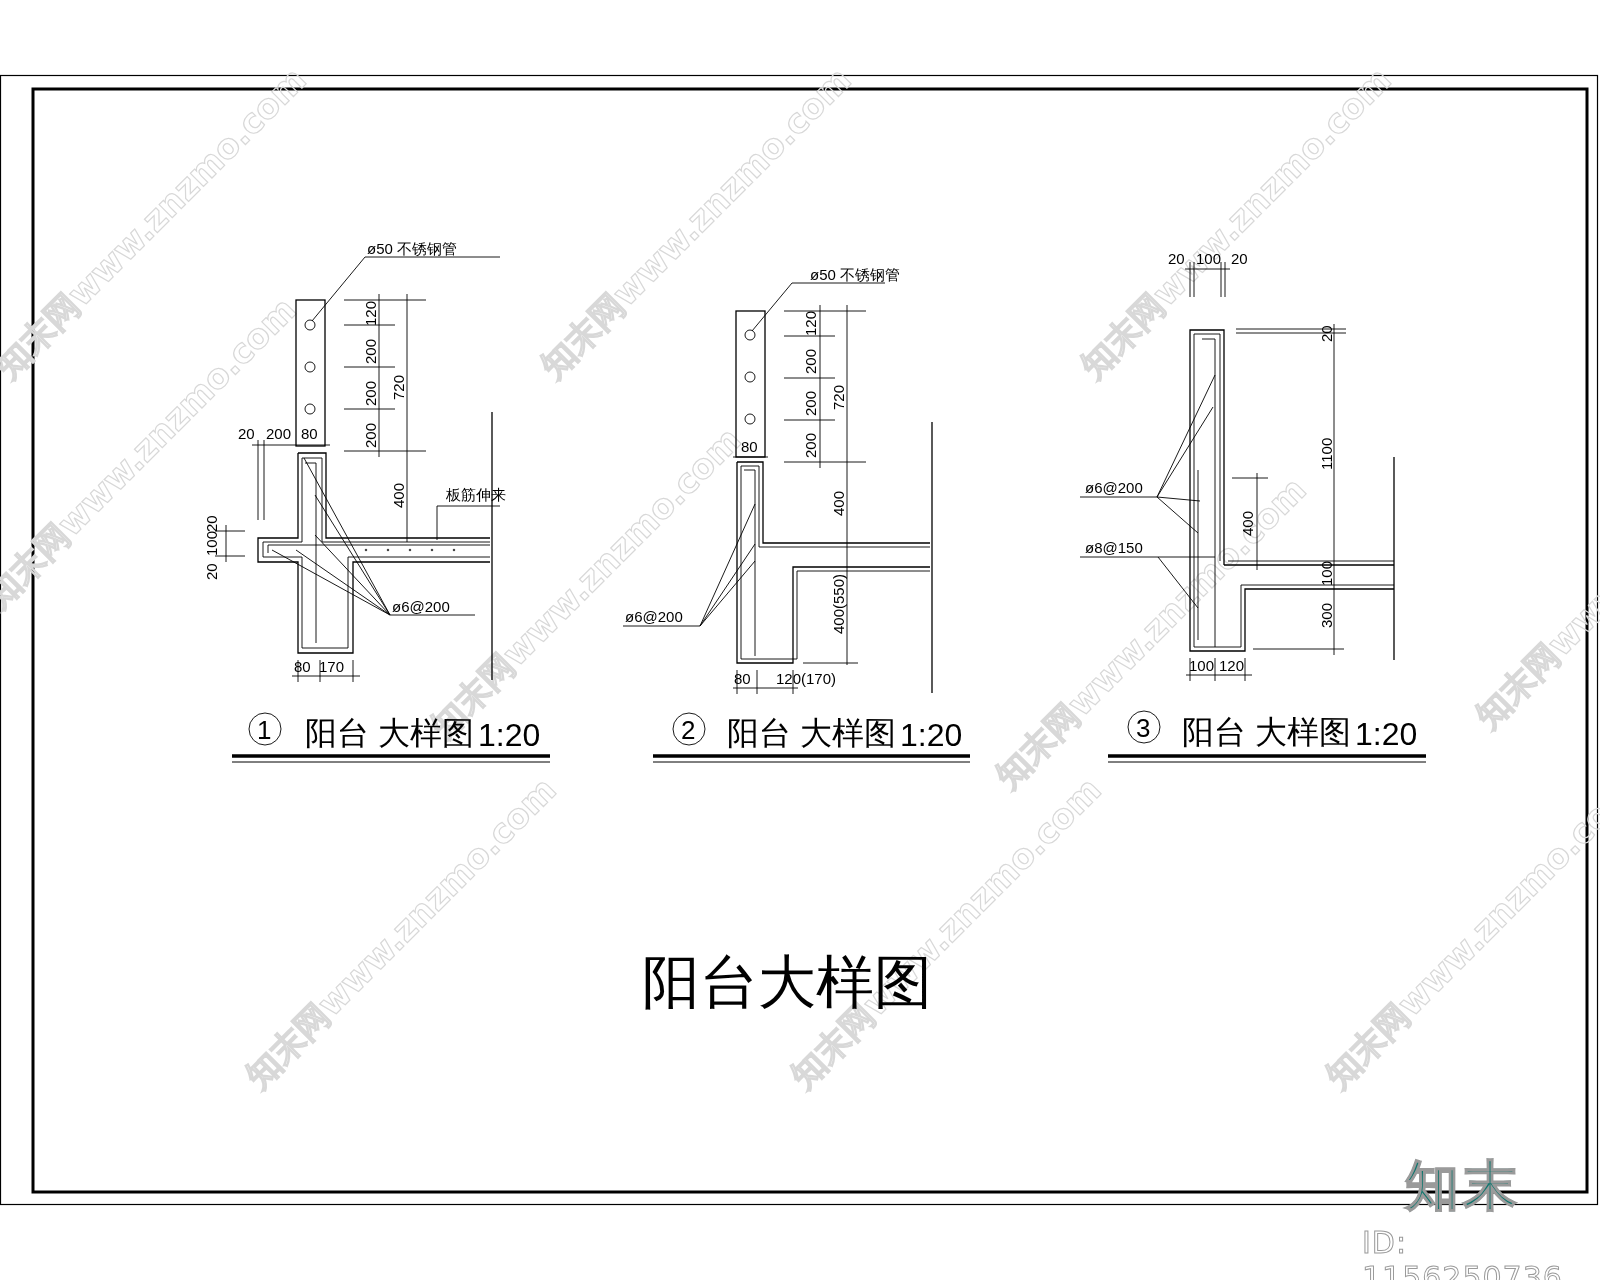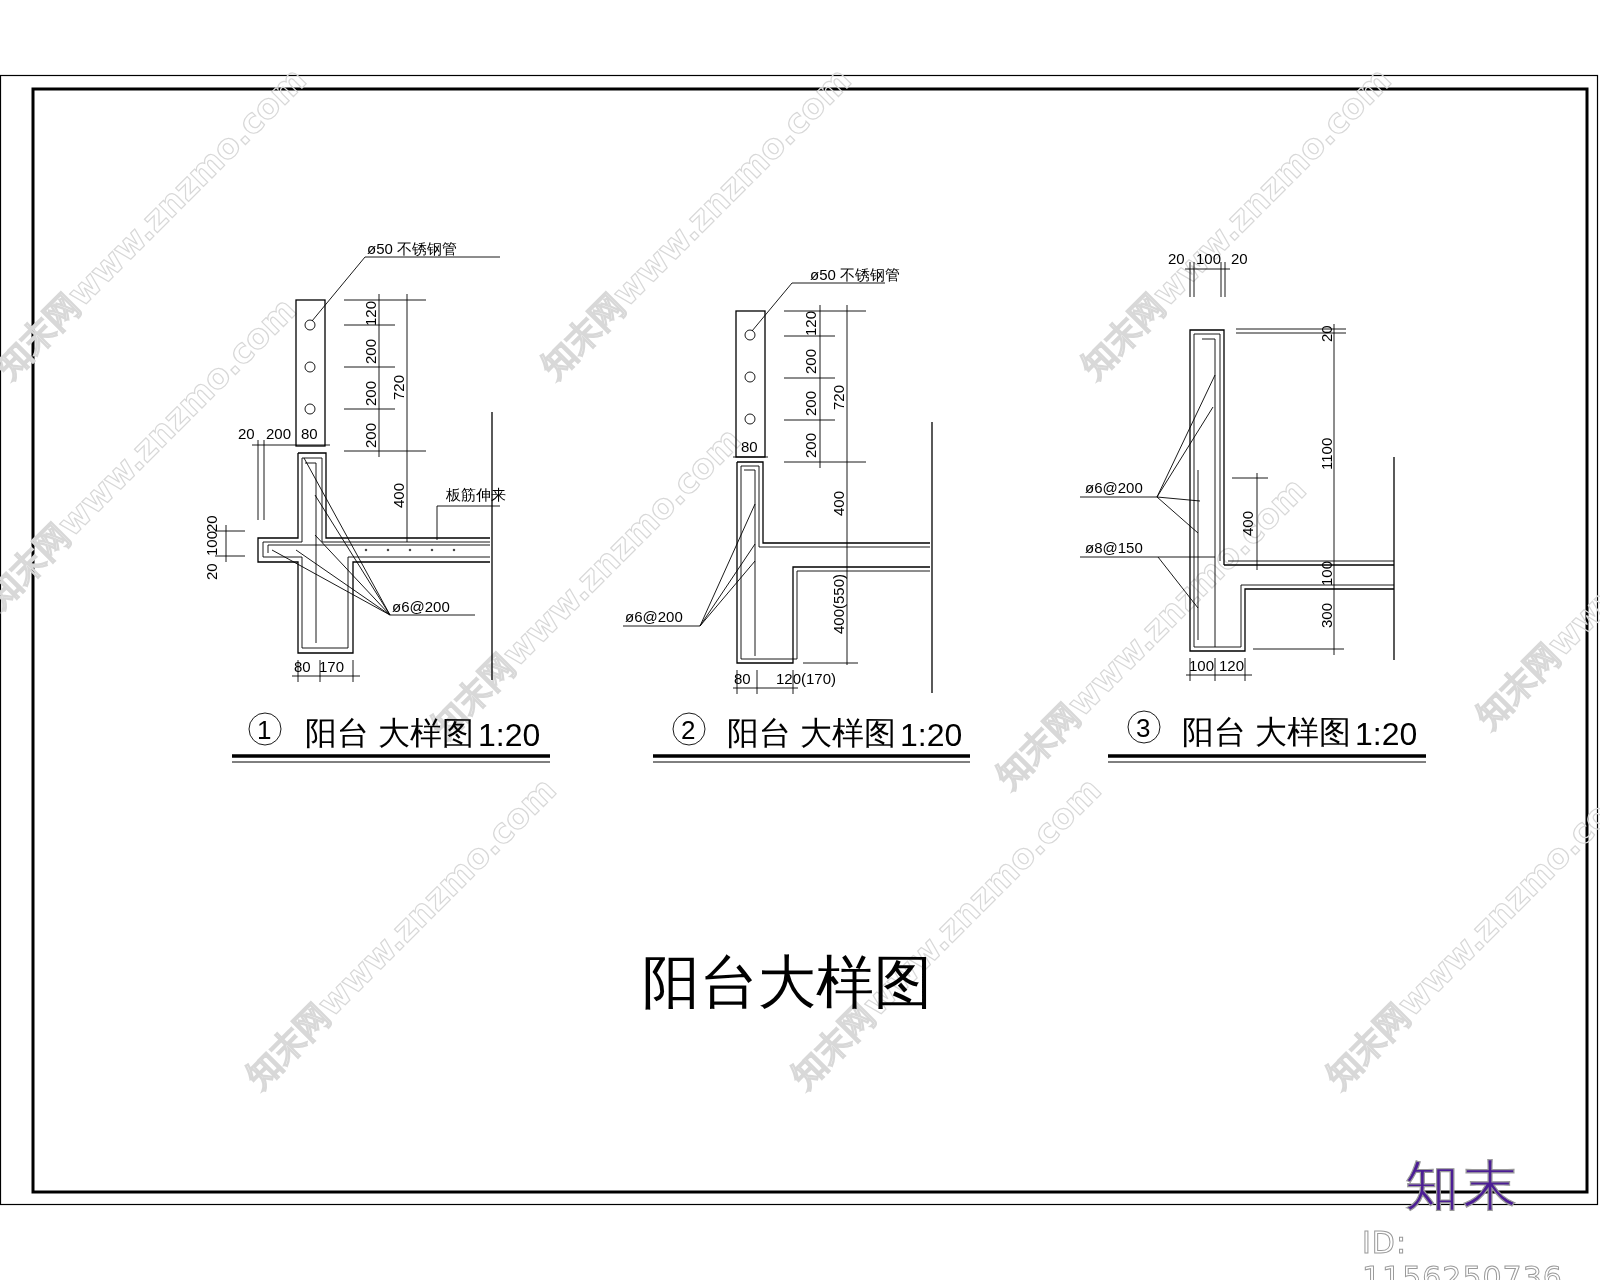--- a/index.html
+++ b/index.html
@@ -7,21 +7,21 @@
   svg { position:absolute; left:0; top:0; }
   .ln { stroke:#000; stroke-width:1.3; fill:none; }
   .thin { stroke:#000; stroke-width:0.9; fill:none; }
   .txt { font-family:"Liberation Sans Narrow","Liberation Sans", sans-serif; fill:#000; }
   .dim { font-size:15px; }
   .dimv { font-size:15px; }
   .lbl { font-size:15px; }
   .title { font-size:32px; font-weight:normal; }
   .bigtitle { font-size:58px; }
   .wm { fill:none; stroke:#d8d8d8; stroke-width:1.2; font-family:"DejaVu Sans", sans-serif; font-weight:bold; }
-  .logo { position:absolute; left:1405px; top:1150px; font-size:54px; color:#4c1d95; -webkit-text-stroke:1.2px #9a9a9a; font-family:"DejaVu Sans", sans-serif; letter-spacing:4px; }
+  .logo { position:absolute; left:1405px; top:1150px; font-size:54px; color:#0f766e; -webkit-text-stroke:1.2px #9a9a9a; font-family:"DejaVu Sans", sans-serif; letter-spacing:4px;font-weight:bold; }
   .idtxt { position:absolute; left:1362px; top:1225px; font-size:30px; color:#fff; -webkit-text-stroke:1px #9a9a9a; font-family:"DejaVu Sans", sans-serif; letter-spacing:1px; }
 </style>
 </head>
 <body>
 
 <svg width="1600" height="1280" viewBox="0 0 1600 1280">
 
   <rect x="0.5" y="75.5" width="1597" height="1129" fill="none" stroke="#000" stroke-width="1.2"></rect>
   <rect x="33" y="89" width="1554" height="1103" fill="none" stroke="#000" stroke-width="3"></rect>
 

